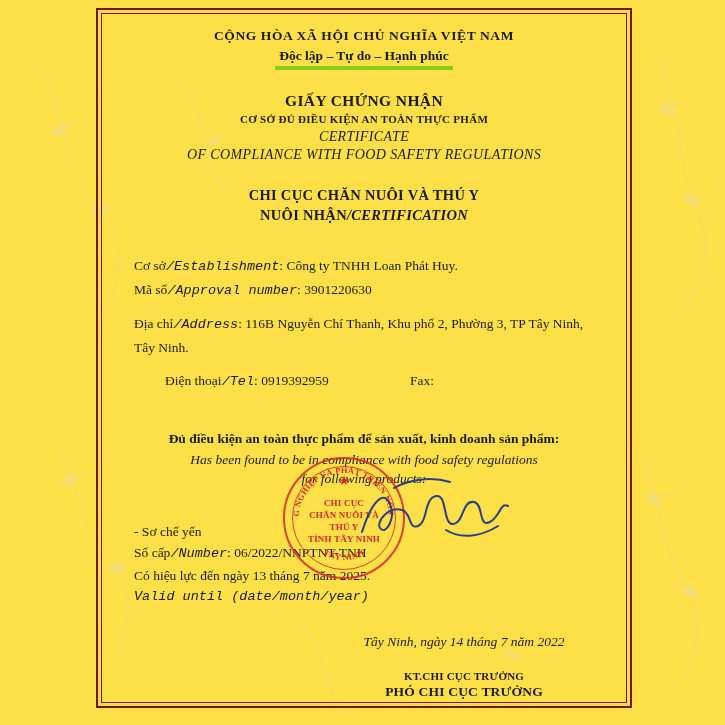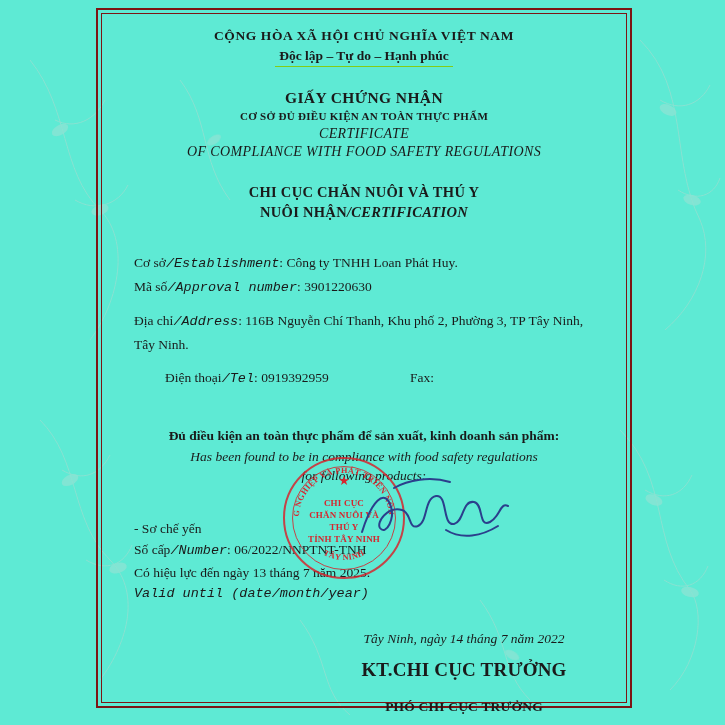--- a/index.html
+++ b/index.html
@@ -12,21 +12,21 @@
     height: 725px;
     font-family: "Liberation Serif", serif;
     color: #1a1a1a;
     overflow: hidden;
   }
 
   .page {
     position: relative;
     width: 725px;
     height: 725px;
-    background: #5eead4;
+    background: #fde047;
   }
 
   
   .bg-floral {
     position: absolute;
     inset: 0;
     pointer-events: none;
     opacity: 0.35;
   }
 
@@ -63,21 +63,21 @@
     font-size: 13.5px;
     font-weight: bold;
     letter-spacing: 0.6px;
     margin-top: 4px;
   }
   .motto {
     font-size: 13.5px;
     font-weight: bold;
     margin-top: 4px;
     display: inline-block;
-    border-bottom: 1px solid #84cc16;
+    border-bottom: 4px solid #84cc16;
     padding: 0 4px 2px 4px;
   }
 
   .title-1 {
     font-size: 15.5px;
     font-weight: bold;
     margin-top: 22px;
     letter-spacing: 0.4px;
   }
   .title-2 {
@@ -158,29 +158,29 @@
   .sign-block {
     margin-top: 26px;
     text-align: center;
     padding-left: 200px;
   }
   .sign-date {
     font-size: 13.5px;
     font-style: italic;
   }
   .sign-role-1 {
-    font-size: 19px;
-    font-weight: bold;
-    margin-top: 12px;
+    font-size: 11px;
+    font-weight: bold;
+    margin-top: 20px;
     letter-spacing: 0.2px;
   }
   .sign-role-2 {
     font-size: 13.5px;
     font-weight: bold;
-    margin-top: 18px;
+    margin-top: 2px;
     letter-spacing: 0.2px;
     text-align: center;
   }
 
   
   .seal {
     position: absolute;
     left: 283px;
     top: 457px;
     width: 122px;

